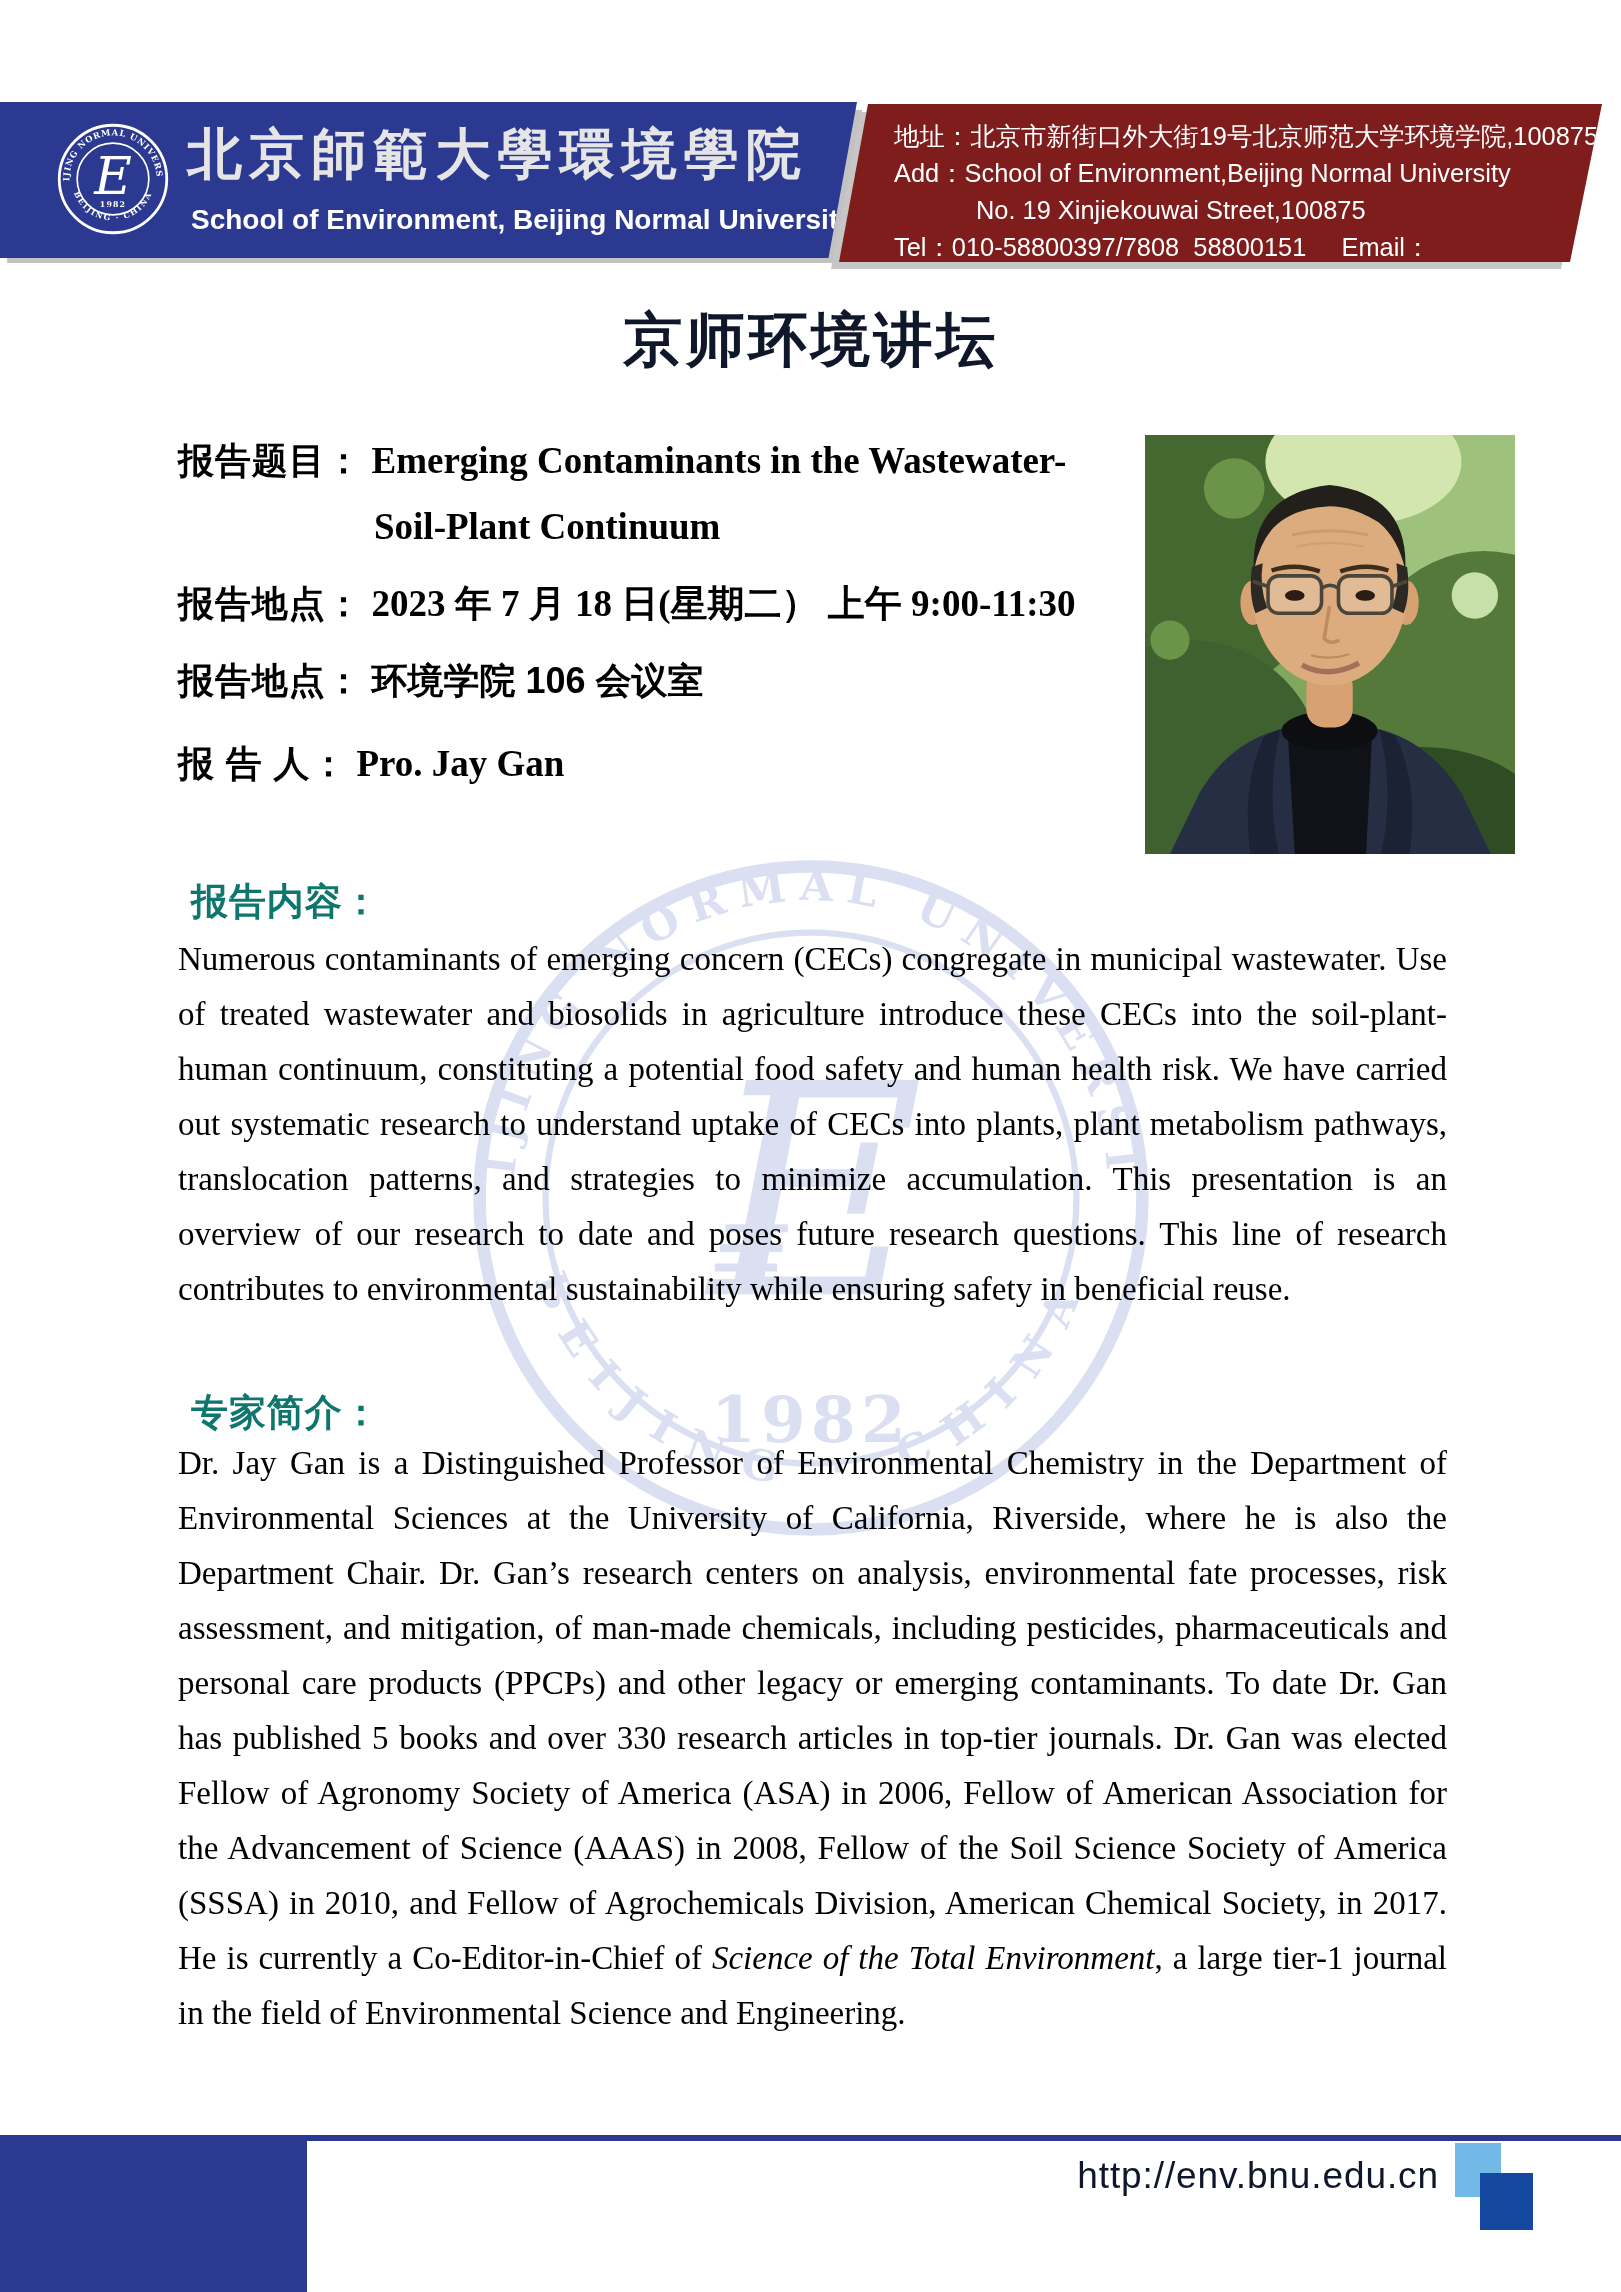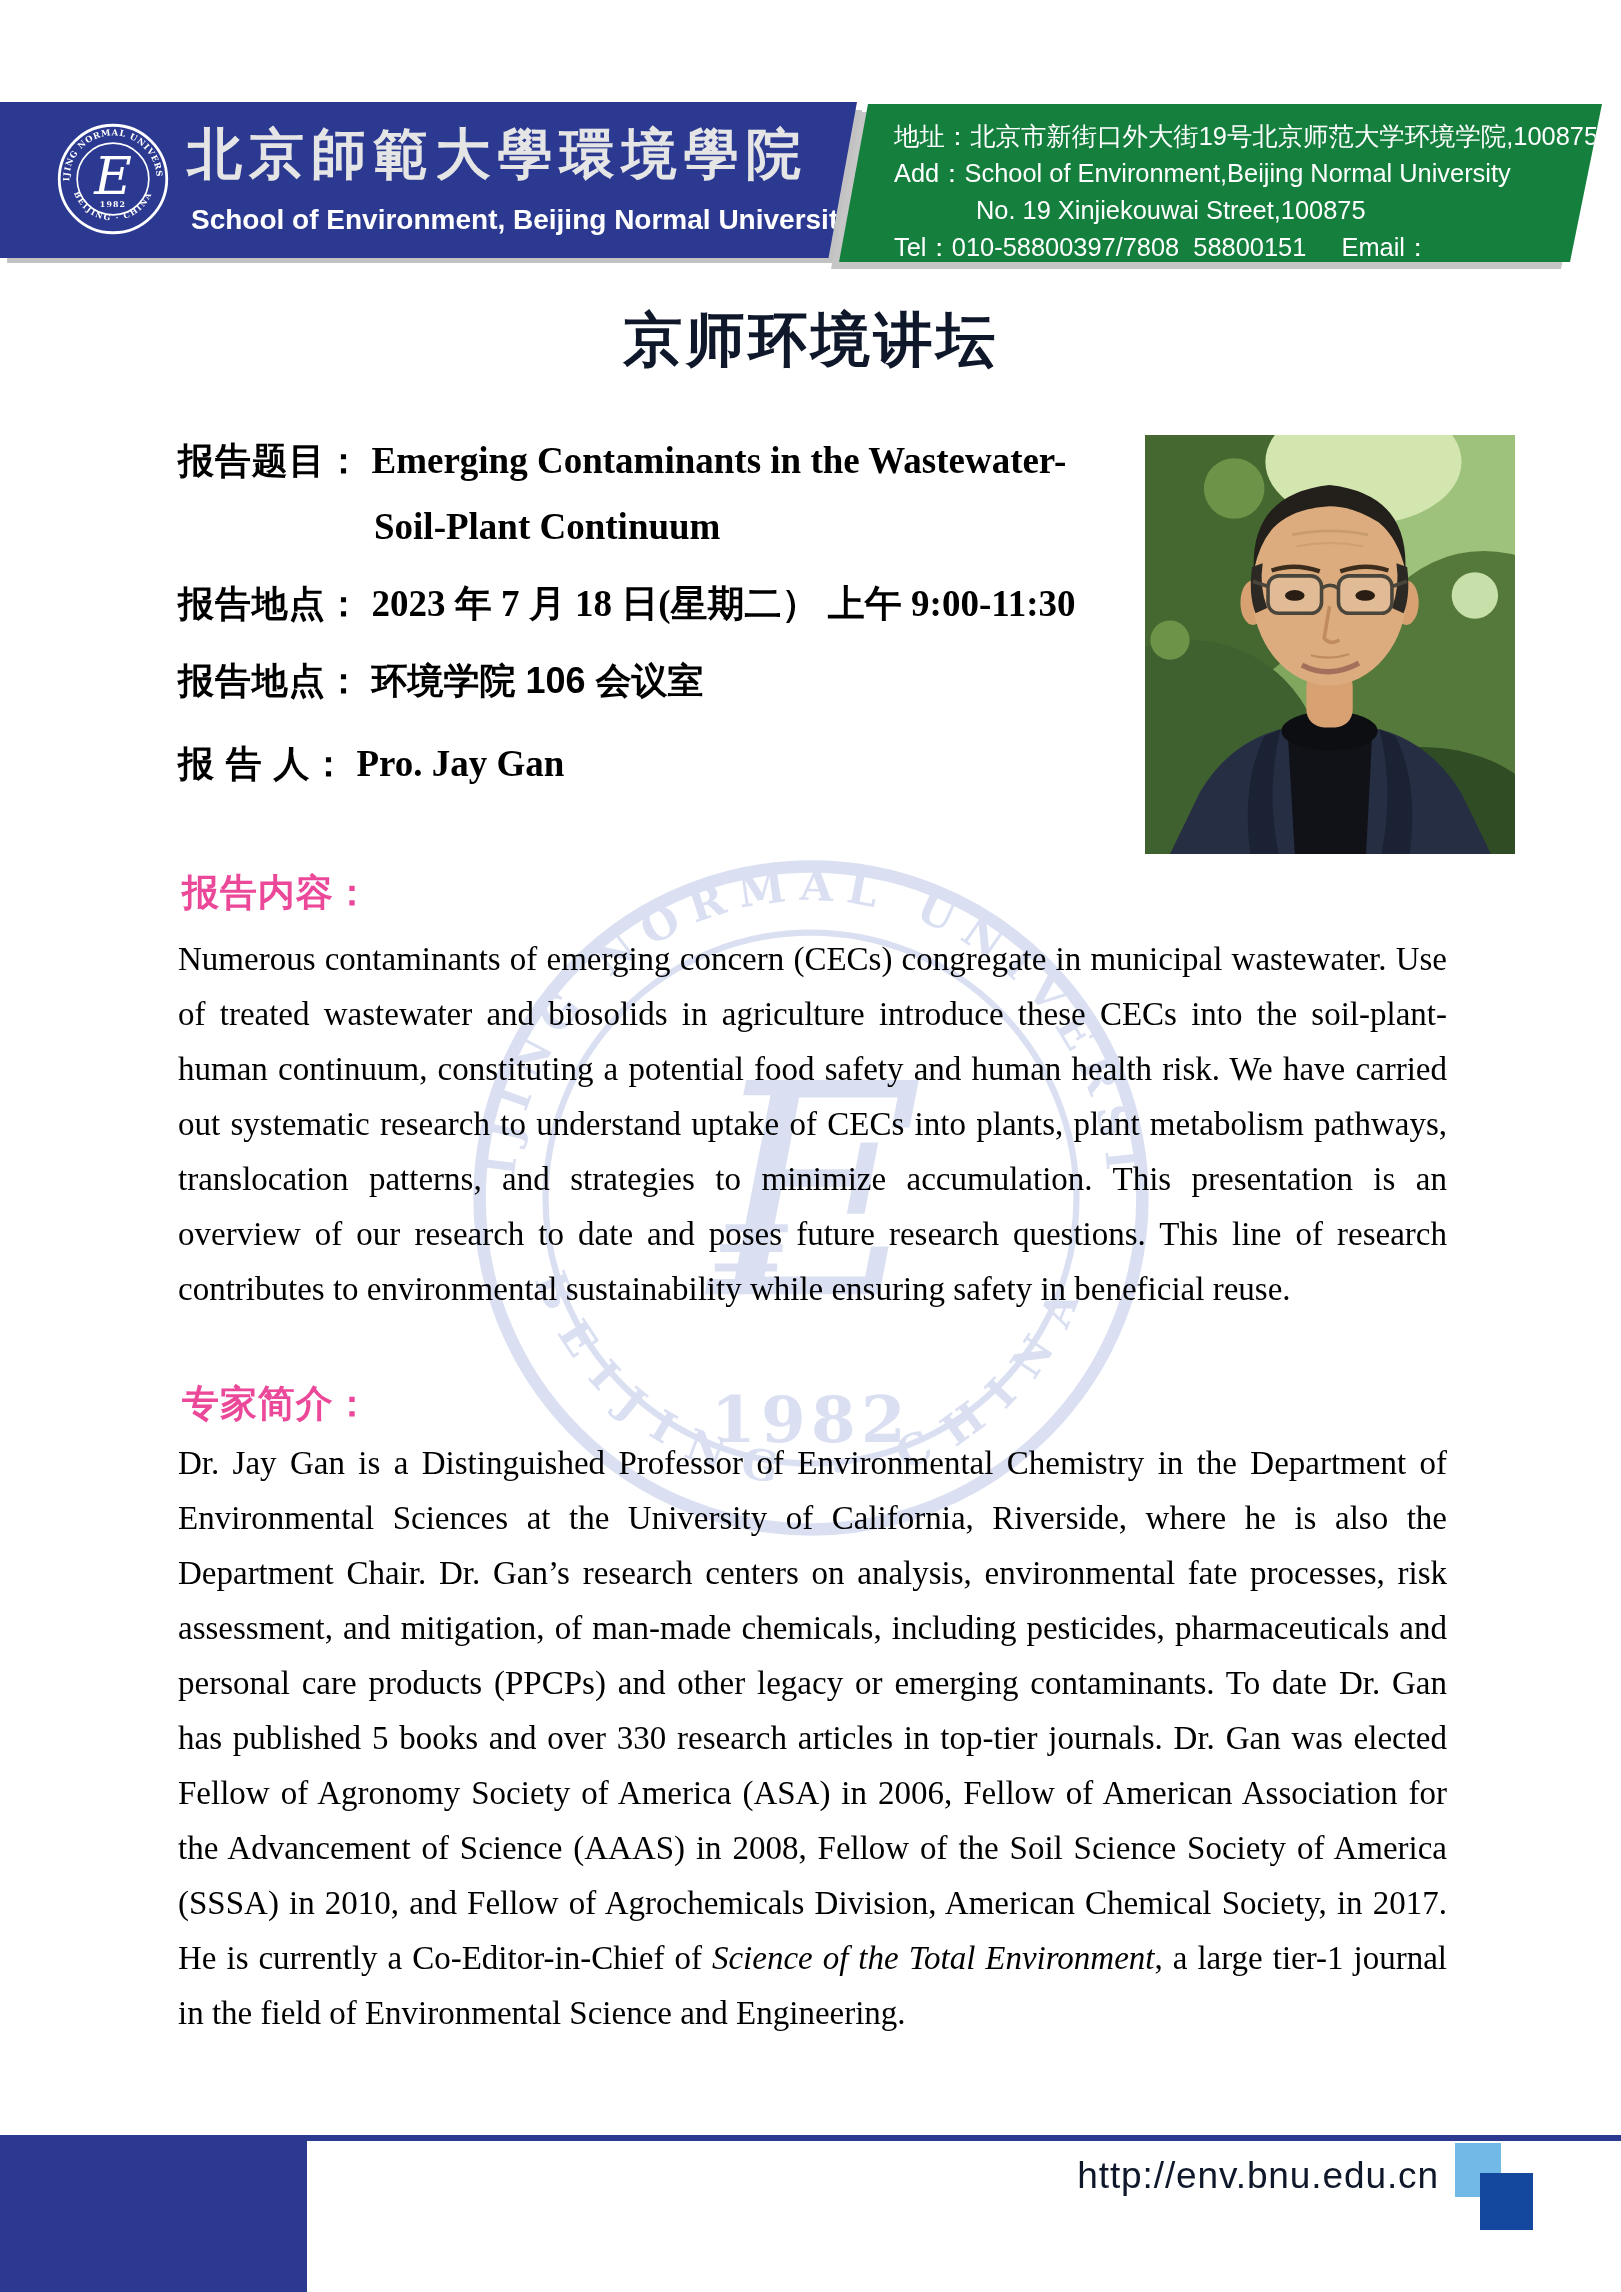--- a/index.html
+++ b/index.html
@@ -23,21 +23,21 @@
   }
   .school-en{
     position:absolute;left:191px;top:102px;color:#fff;
     font-size:28px;font-weight:700;white-space:nowrap;
   }
   .banner-right-shadow{
     position:absolute;left:831px;top:112px;width:762px;height:157px;background:#c6c6c6;
     clip-path:polygon(30px 0,100% 0,calc(100% - 32px) 100%,0 100%);
   }
   .banner-right{
-    position:absolute;left:839px;top:104px;width:763px;height:158px;background:#15803d;
+    position:absolute;left:839px;top:104px;width:763px;height:158px;background:#7f1d1d;
     clip-path:polygon(29px 0,100% 0,calc(100% - 32px) 100%,0 100%);
     color:#fff;padding:0;box-sizing:border-box;
   }
   .contact{position:absolute;left:55px;top:14.3px;font-size:25.4px;line-height:37px;}
   .contact-line{white-space:pre-wrap;}
   .contact-indent{padding-left:82px;}
   
   .forum-title{
     position:absolute;left:0;top:301px;width:100%;text-align:center;
     font-size:59px;font-weight:800;color:#0f172a;letter-spacing:3.6px;margin:0;
@@ -53,21 +53,21 @@
   .row-topic2{top:505px;left:374px;}
   .row-time{top:579px;}
   .row-venue{top:657px;}
   .row-speaker{top:740px;}
   
   .photo{position:absolute;left:1145px;top:435px;width:370px;height:419px;overflow:hidden;}
   
   .watermark{position:absolute;left:460px;top:847px;width:702px;height:702px;opacity:.55;pointer-events:none;}
   
   .section-heading{
-    position:absolute;left:178px;font-size:37px;font-weight:700;color:#ec4899;margin:4px;letter-spacing:0.9px;
+    position:absolute;left:178px;font-size:37px;font-weight:700;color:#0f766e;margin:13px;letter-spacing:0.9px;
   }
   .h-abstract{top:864px;}
   .h-bio{top:1375px;}
   .body-para{
     position:absolute;left:178px;width:1269px;margin:0;color:#000;
     font-family:"Liberation Serif",serif;font-size:33px;line-height:55px;
     text-align:justify;
   }
   .p-abstract{top:932px;}
   .p-bio{top:1436px;}

